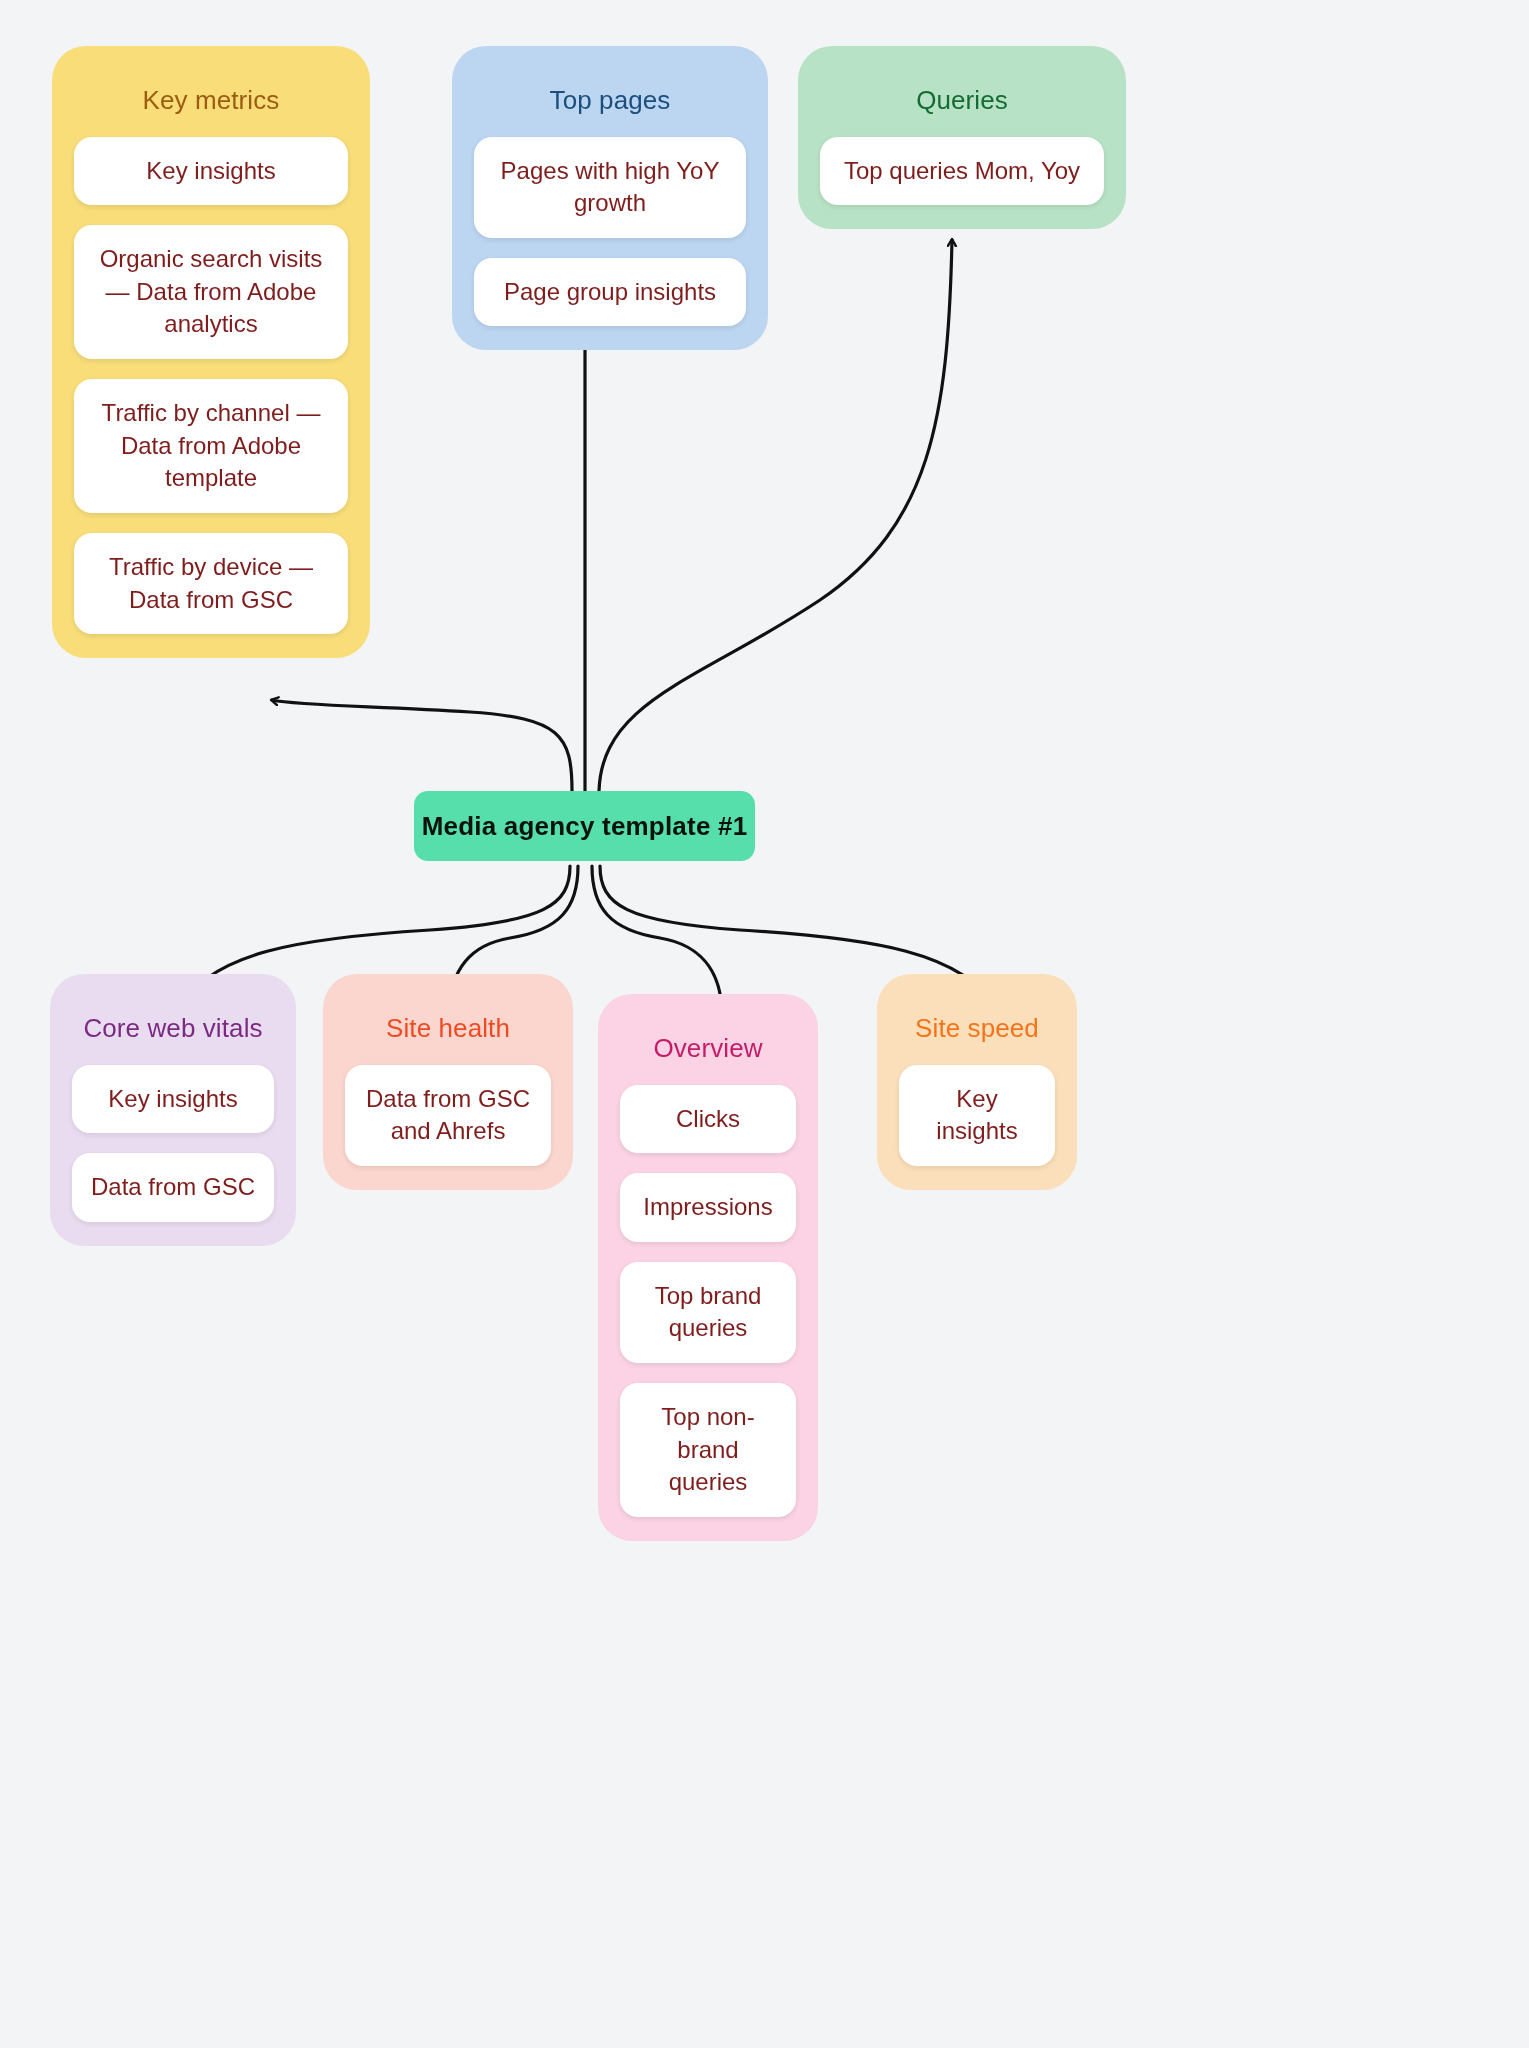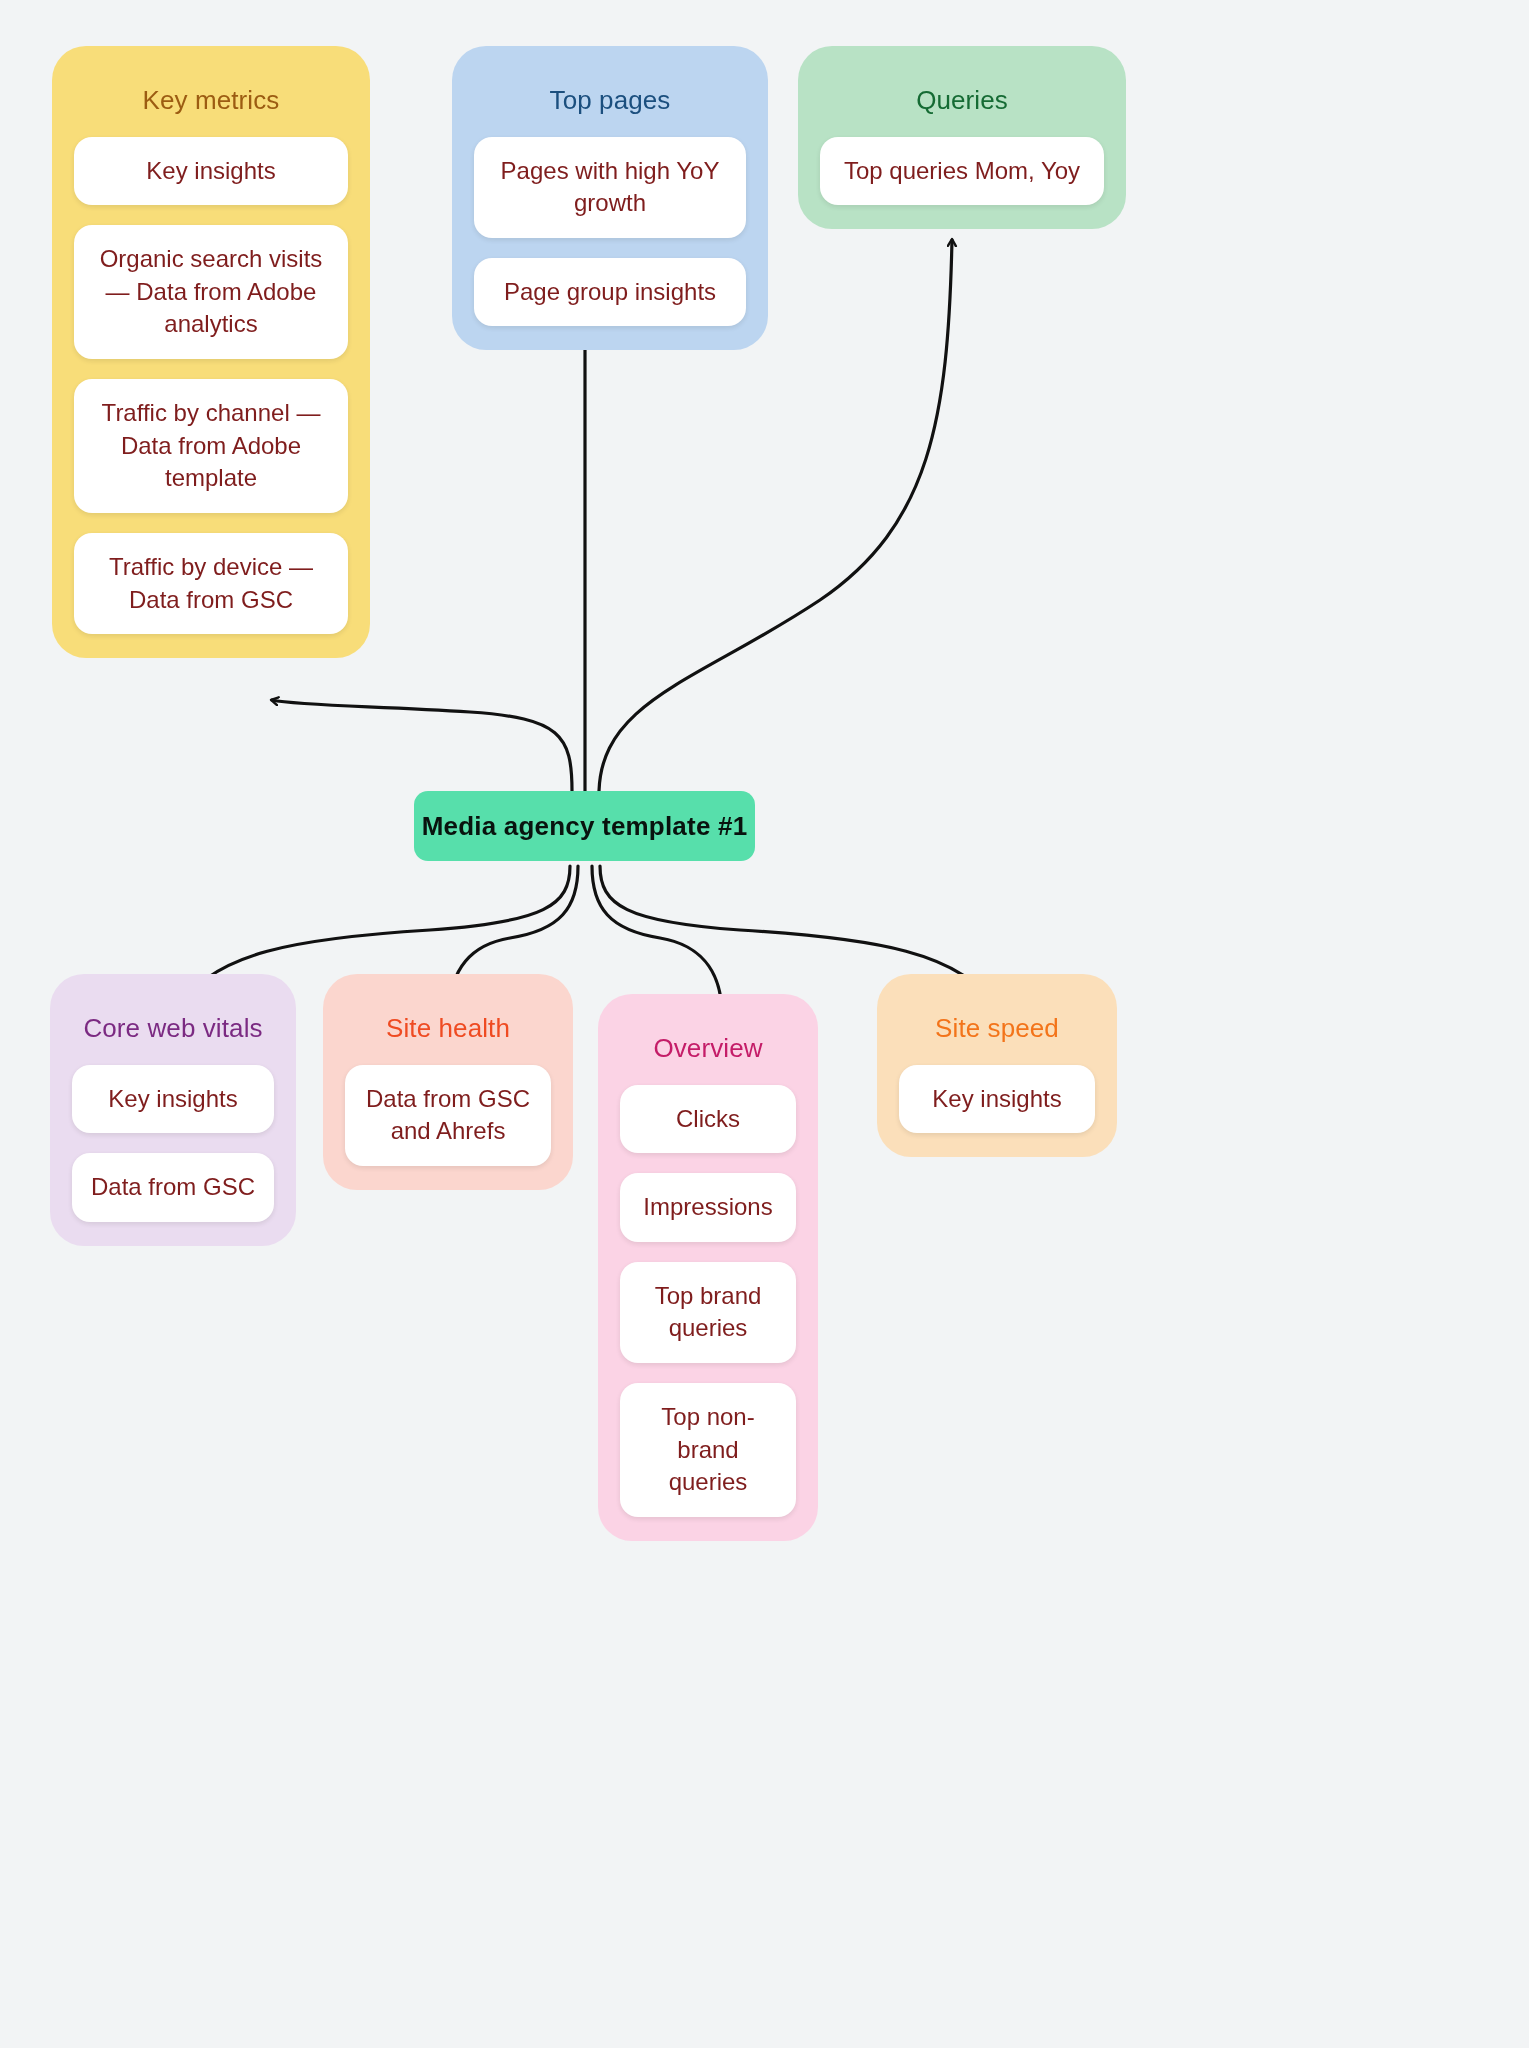--- a/index.html
+++ b/index.html
@@ -71,21 +71,21 @@
   .g-site-speed      { background: #fbdfba; }
   .g-site-speed .group-title { color: #f3741a; }
 
   
   #g-key-metrics     { left: 52px;   top: 46px;   width: 318px; }
   #g-top-pages       { left: 452px;  top: 46px;   width: 316px; }
   #g-queries         { left: 798px;  top: 46px;   width: 328px; }
   #g-core-web-vitals { left: 50px;   top: 974px;  width: 246px; }
   #g-site-health     { left: 323px;  top: 974px;  width: 250px; }
   #g-overview        { left: 598px;  top: 994px;  width: 220px; }
-  #g-site-speed      { left: 877px;  top: 974px;  width: 240px; }
+  #g-site-speed      { left: 877px;  top: 974px;  width: 200px; }
 
   #center-node {
     position: absolute;
     left: 414px;
     top: 791px;
     width: 341px;
     height: 70px;
     background: #57dfab;
     border-radius: 14px;
     display: flex;

